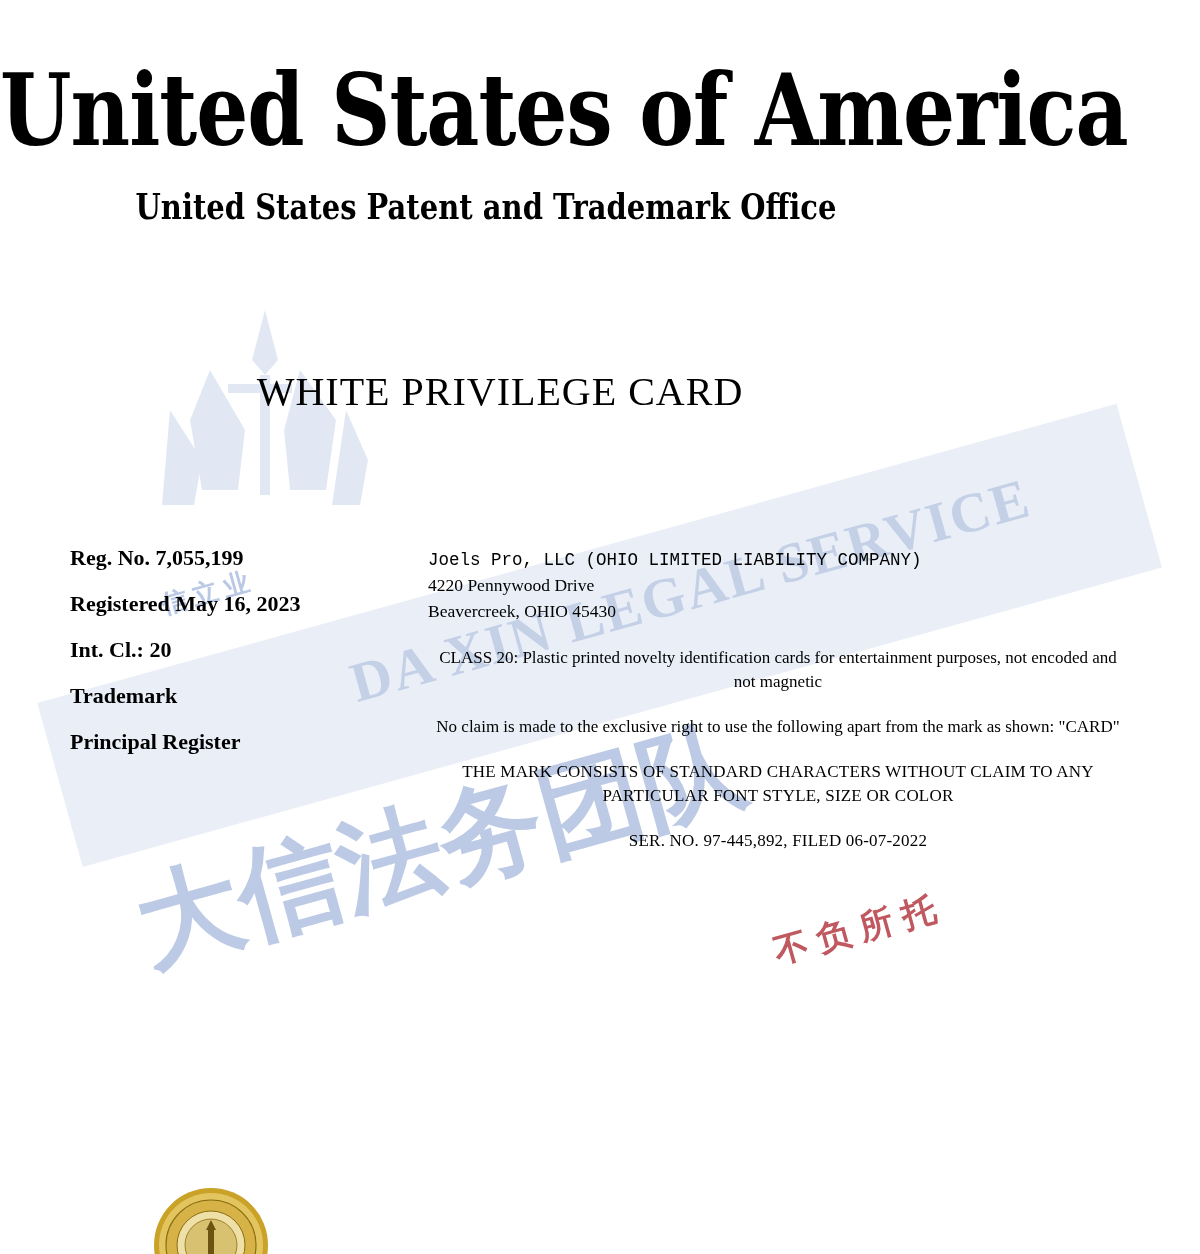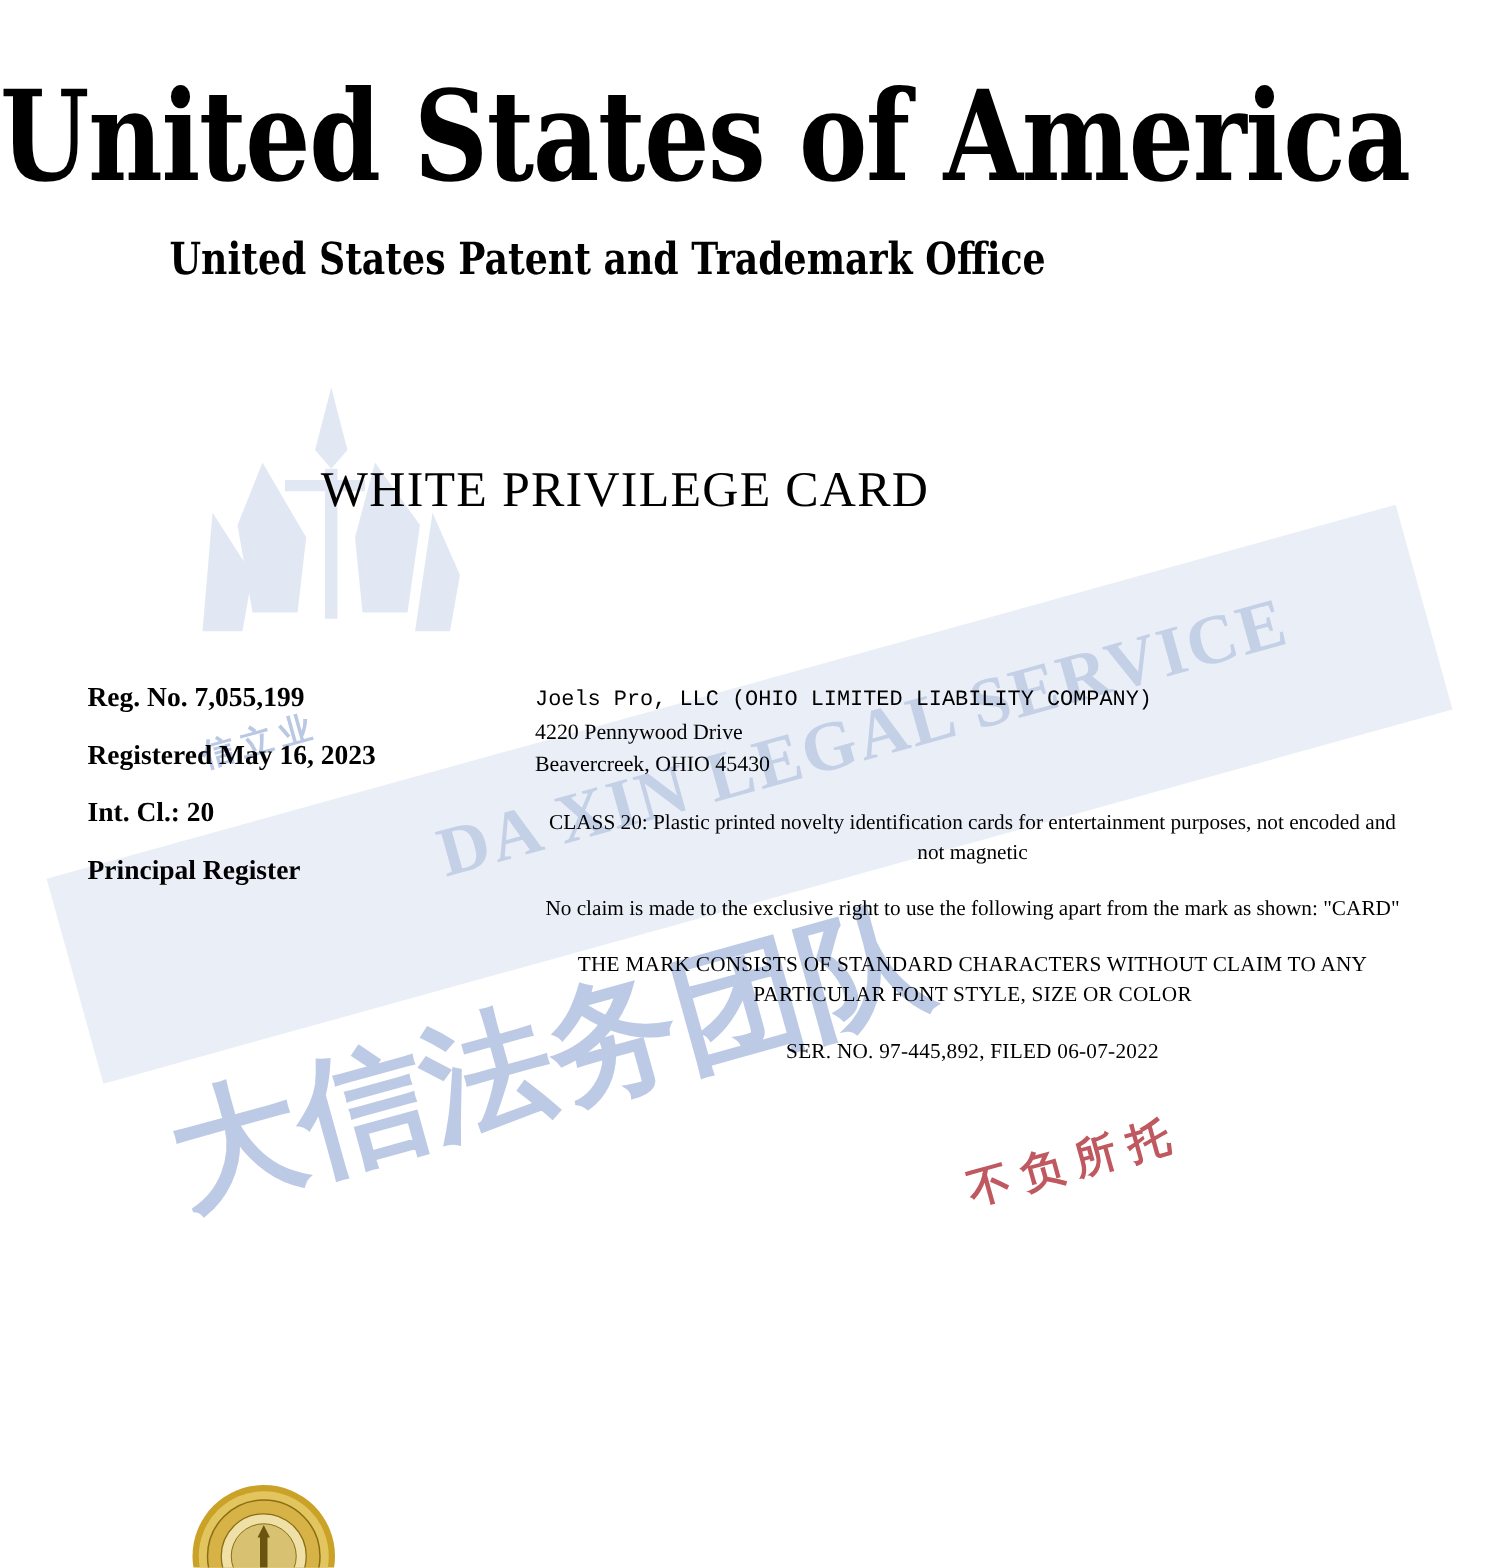--- a/index.html
+++ b/index.html
@@ -220,20 +220,21 @@
     <div class="title-main">United States of America</div>
     <div class="title-sub">United States Patent and Trademark Office</div>
   </div>
 
   <div class="mark-title">WHITE PRIVILEGE CARD</div>
 
   <div class="left-col">
     <div class="line">Reg. No. 7,055,199</div>
     <div class="line">Registered May 16, 2023</div>
     <div class="line">Int. Cl.: 20</div>
+    <div class="line">Trademark</div>
     <div class="line">Principal Register</div>
   </div>
 
   <div class="right-col">
     <div class="owner-block">
       <div class="owner-name">Joels Pro, LLC  (OHIO LIMITED LIABILITY COMPANY)</div>
       <div>4220 Pennywood Drive</div>
       <div>Beavercreek, OHIO 45430</div>
     </div>
     <div class="para">CLASS 20: Plastic printed novelty identification cards for entertainment purposes, not encoded and not magnetic</div>

